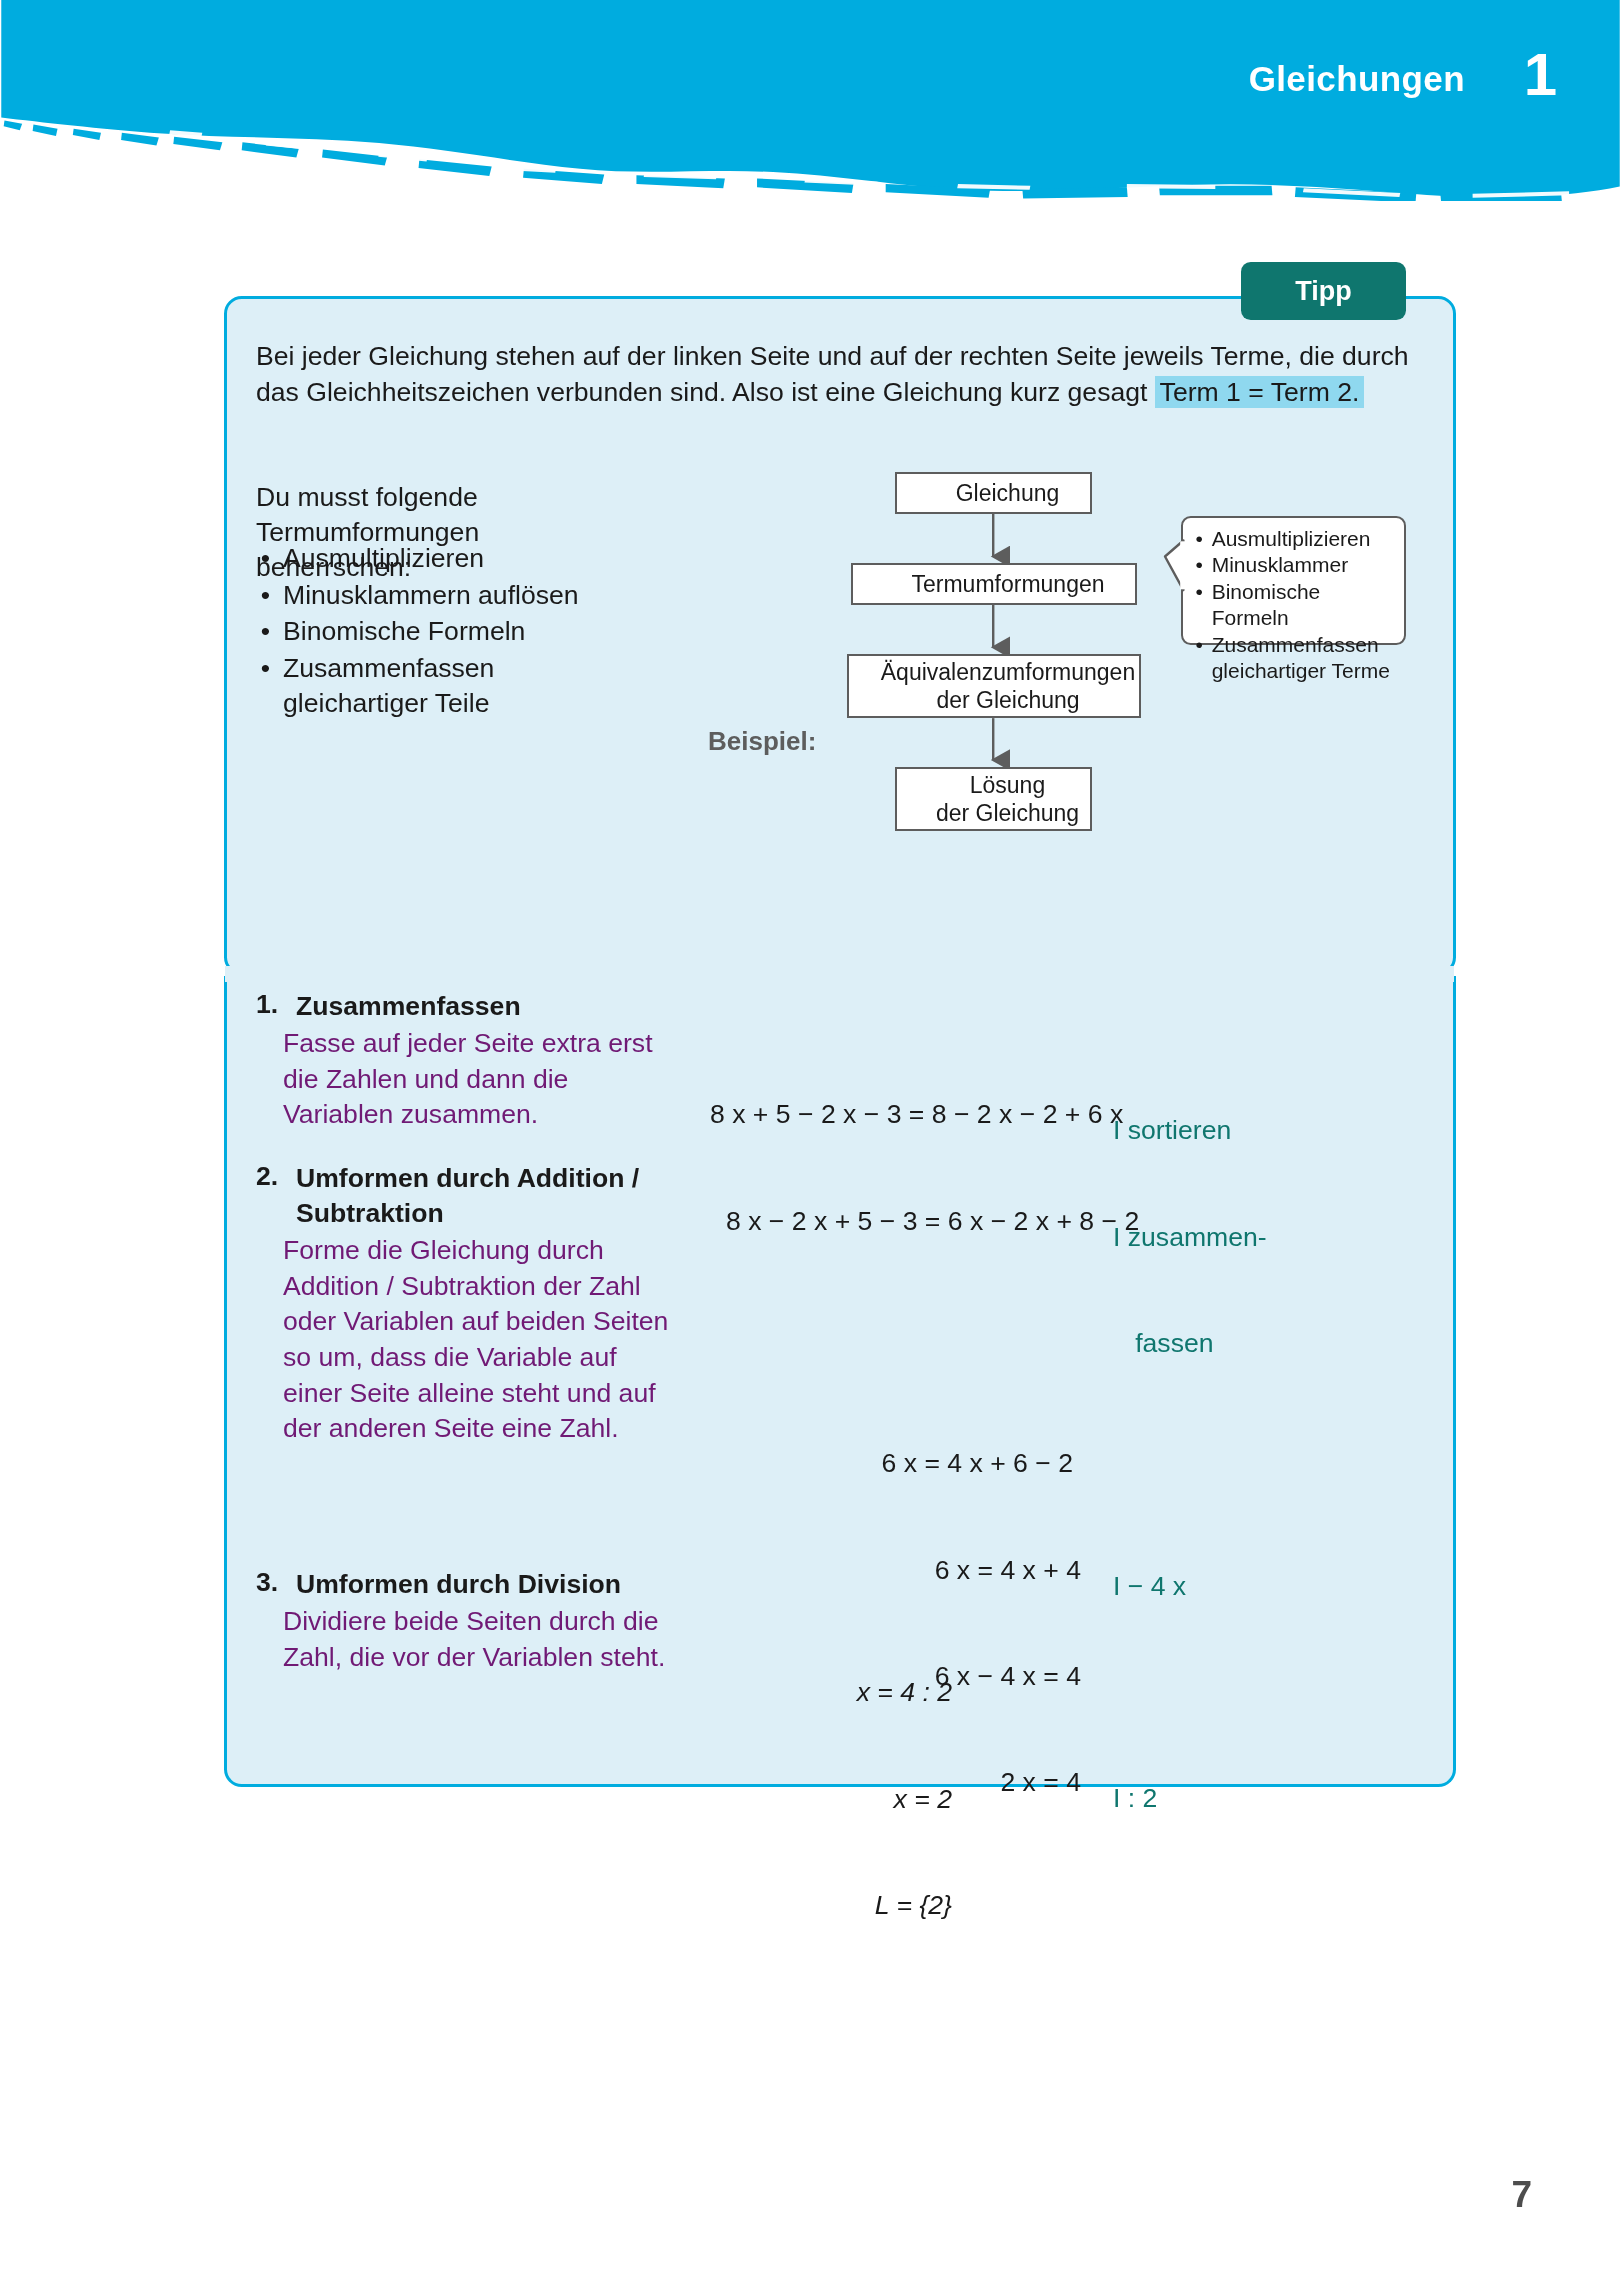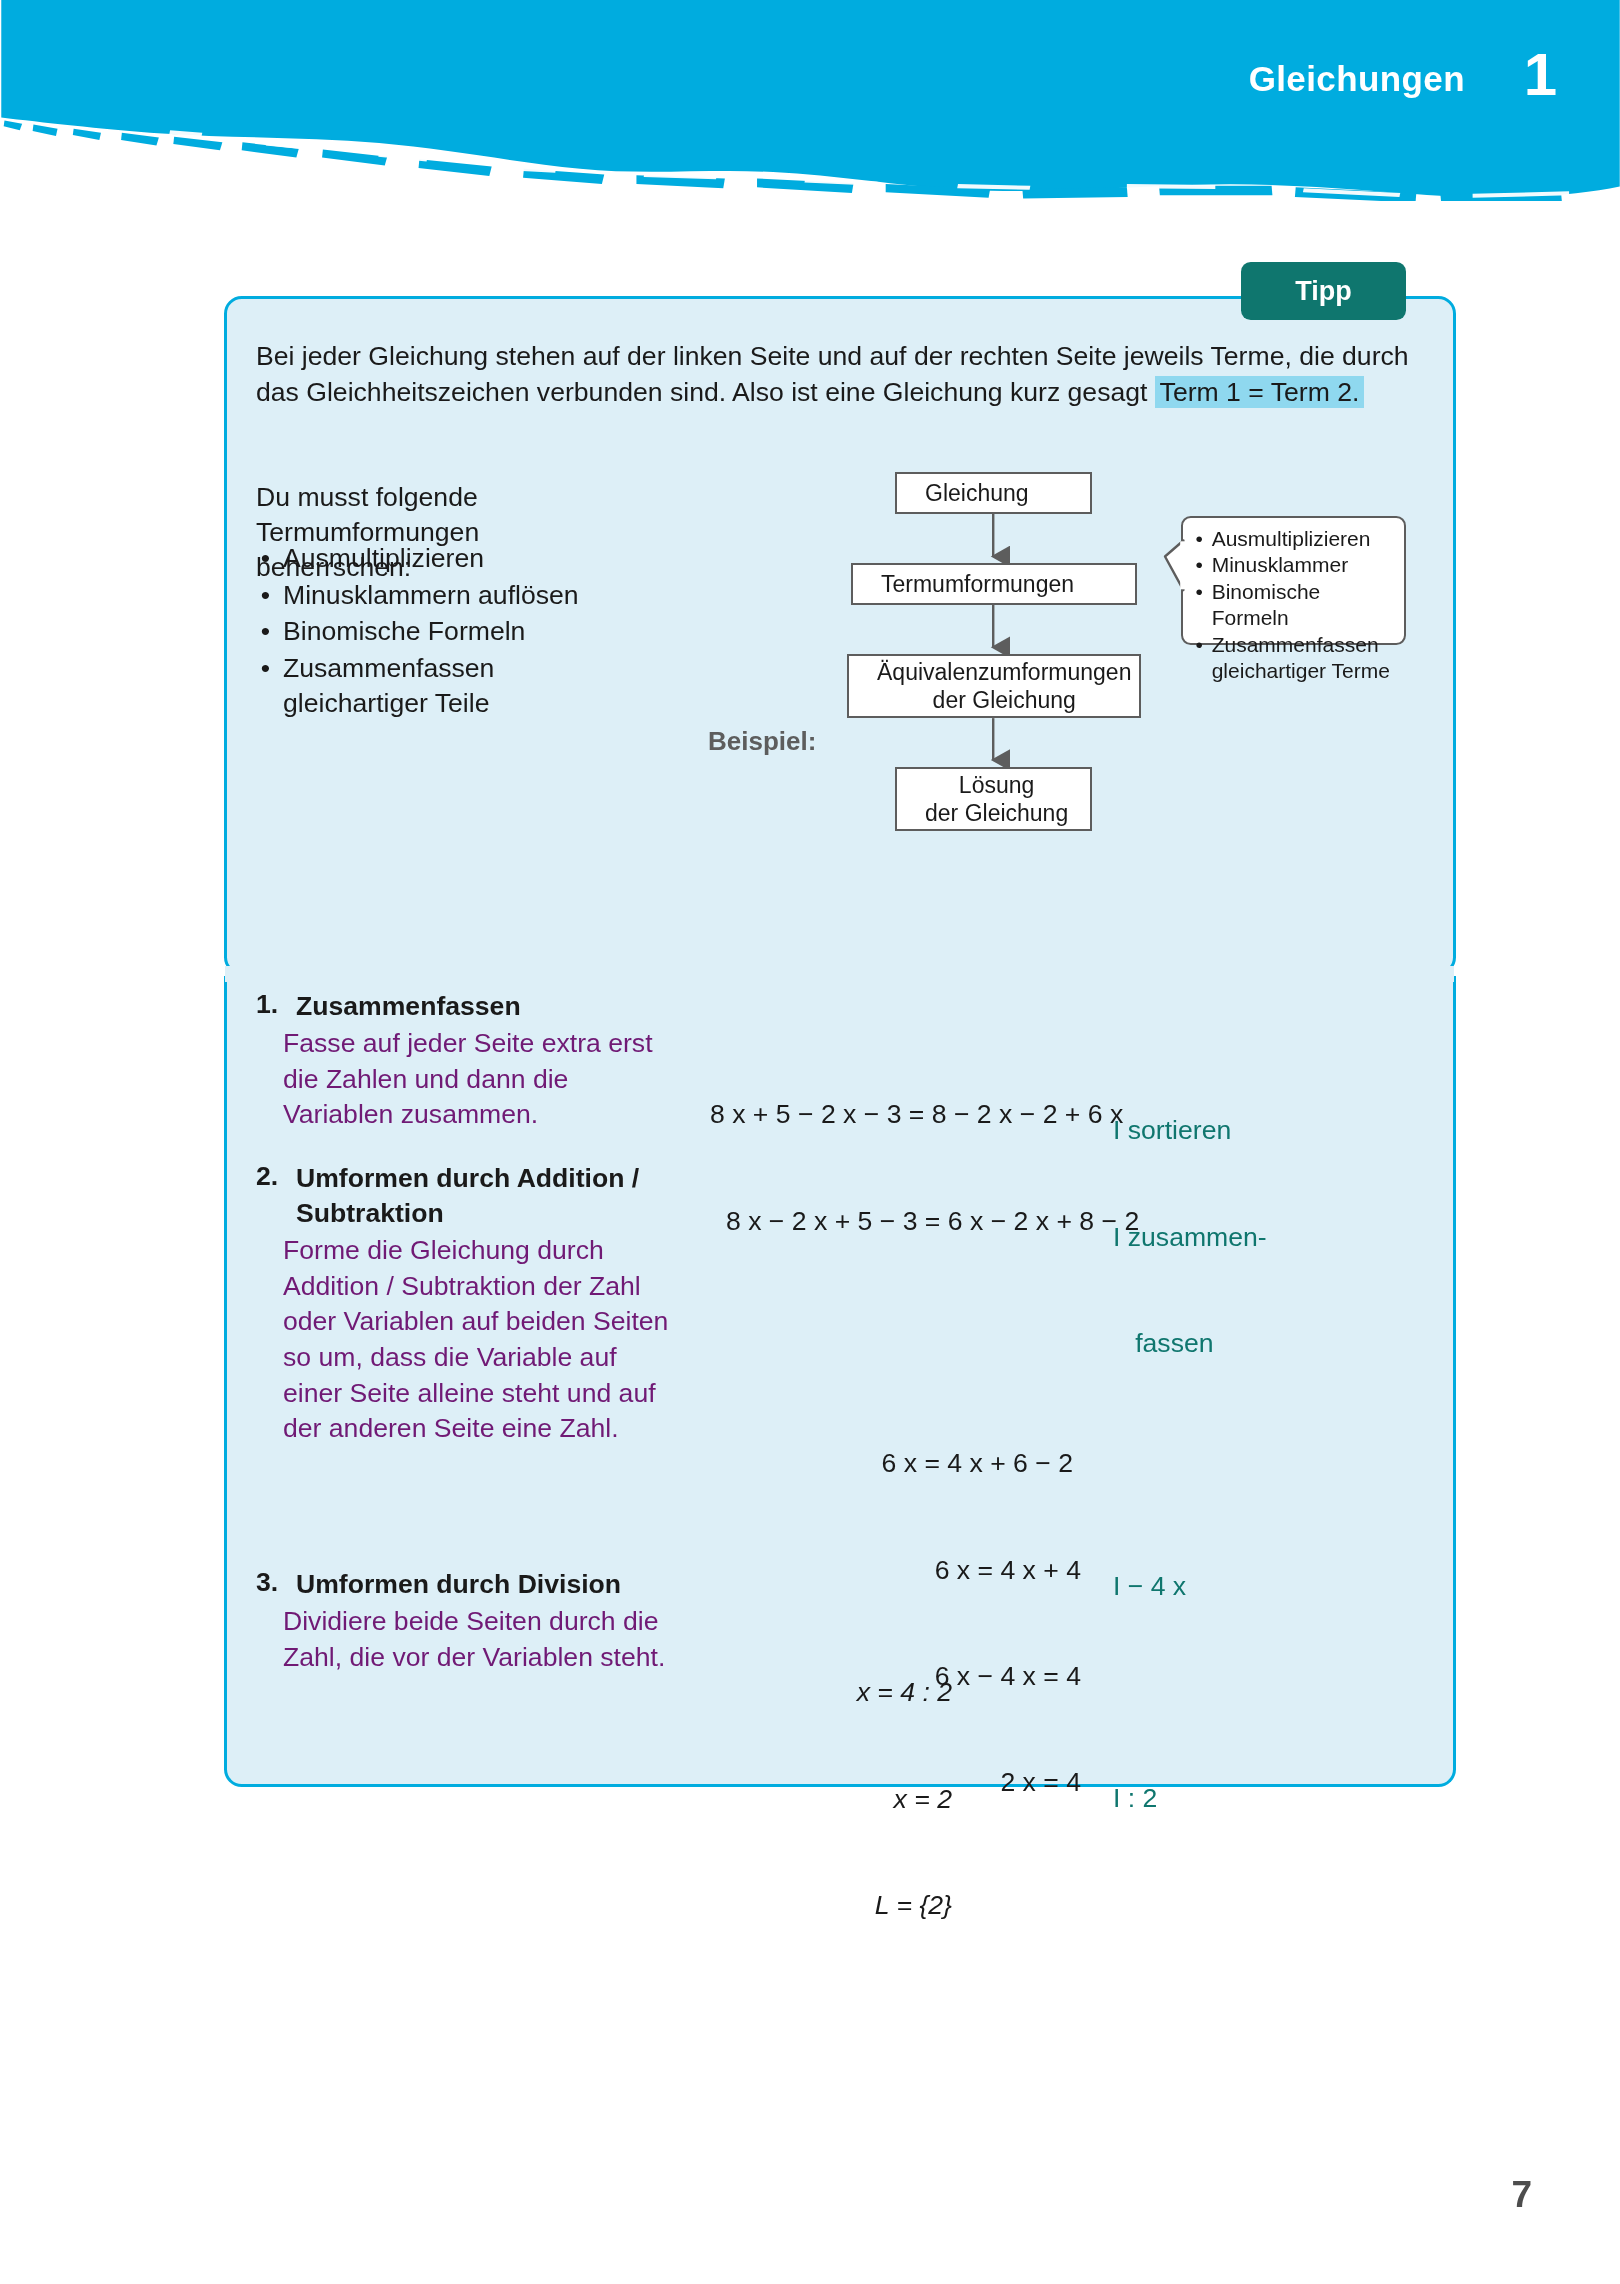--- a/index.html
+++ b/index.html
@@ -138,20 +138,21 @@
     width: 708px;
     height: 338px;
   }
   .fc-box {
     position: absolute;
     background: #ffffff;
     border: 2.4px solid #5d5d5d;
     box-sizing: border-box;
     display: flex;
     align-items: center;
+    justify-content: center;
     text-align: center;
     font-size: 23px;
     color: #1a1a1a;
     line-height: 1.22;
     padding-left: 28px;
   }
   #fc-box-0 { left: 185px; top: 0px;   width: 197px; height: 42px; }
   #fc-box-1 { left: 141px; top: 91px; width: 286px; height: 42px; }
   #fc-box-2 { left: 137px; top: 182px; width: 294px; height: 64px; }
   #fc-box-3 { left: 185px; top: 295px; width: 197px; height: 64px; }

